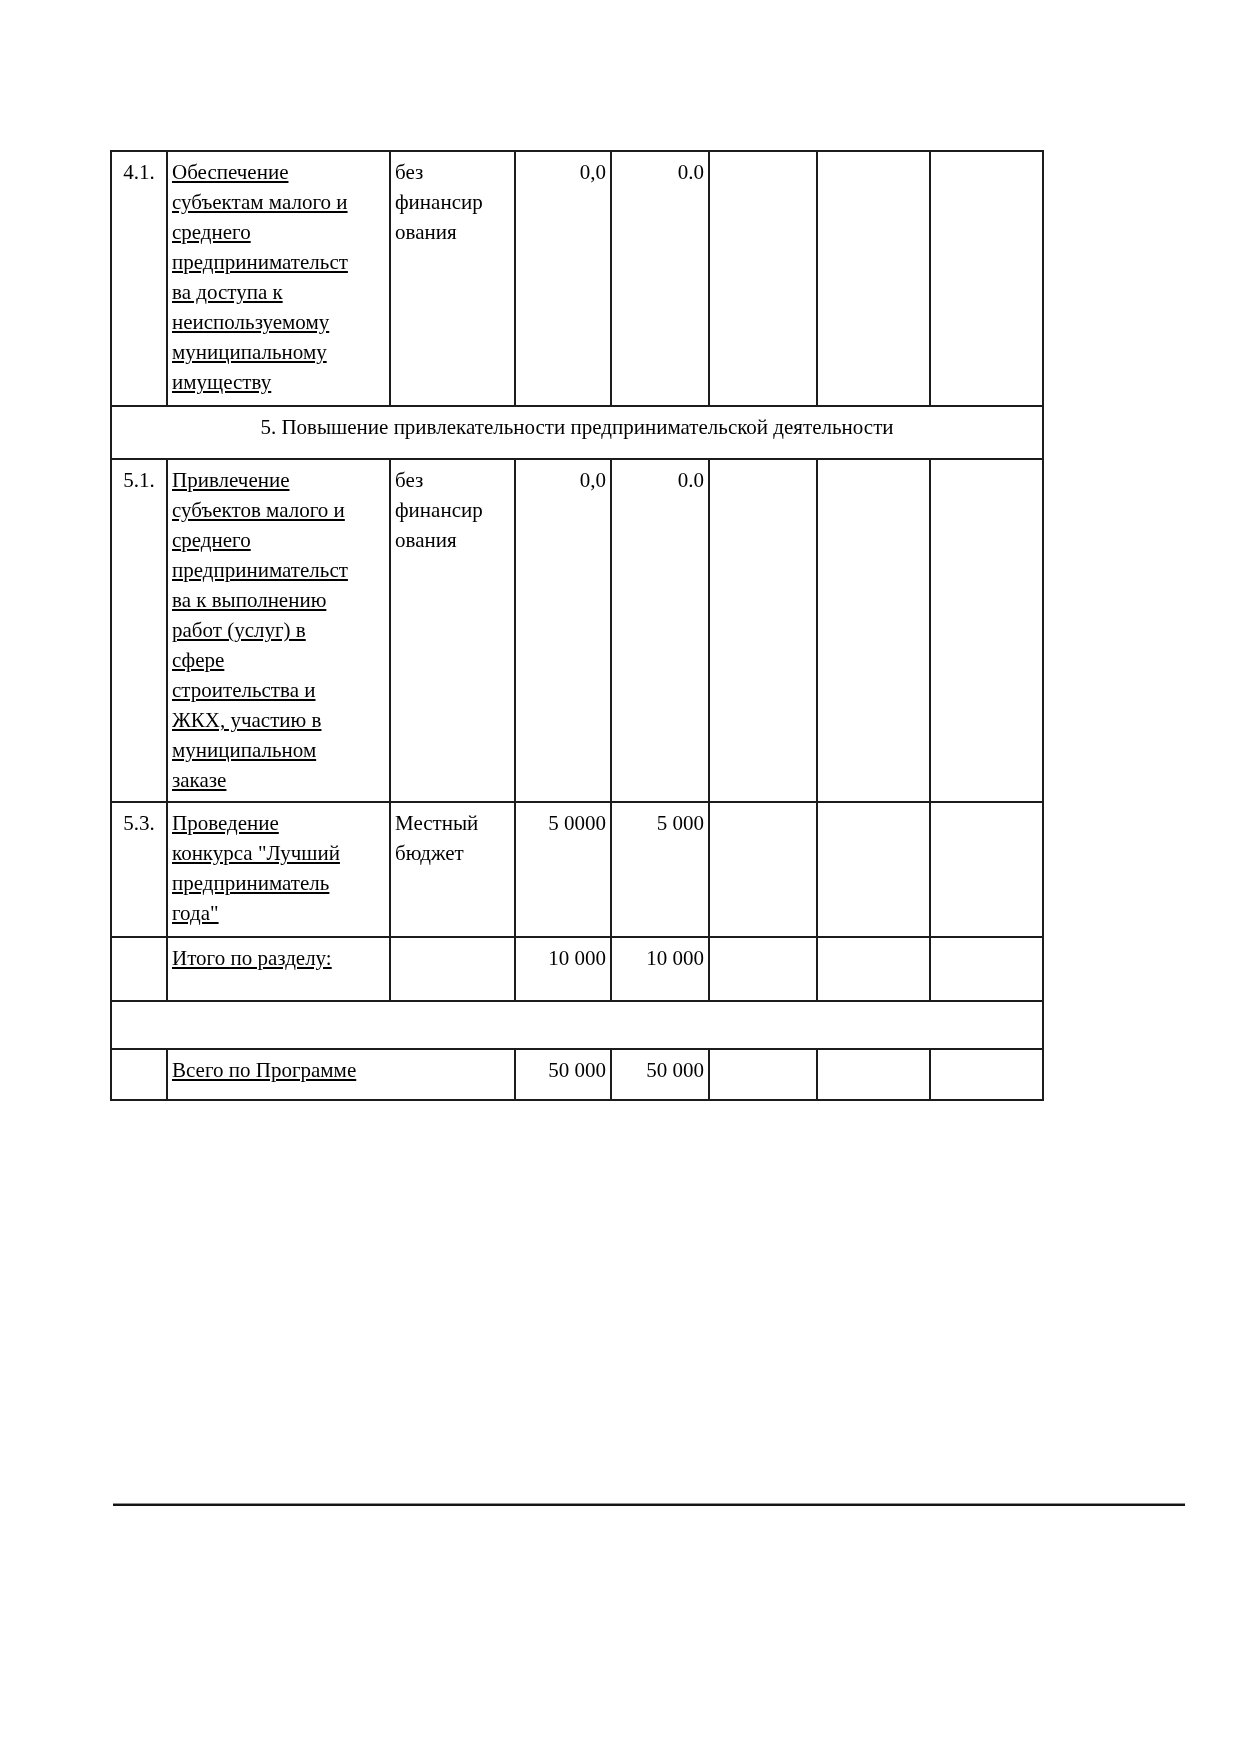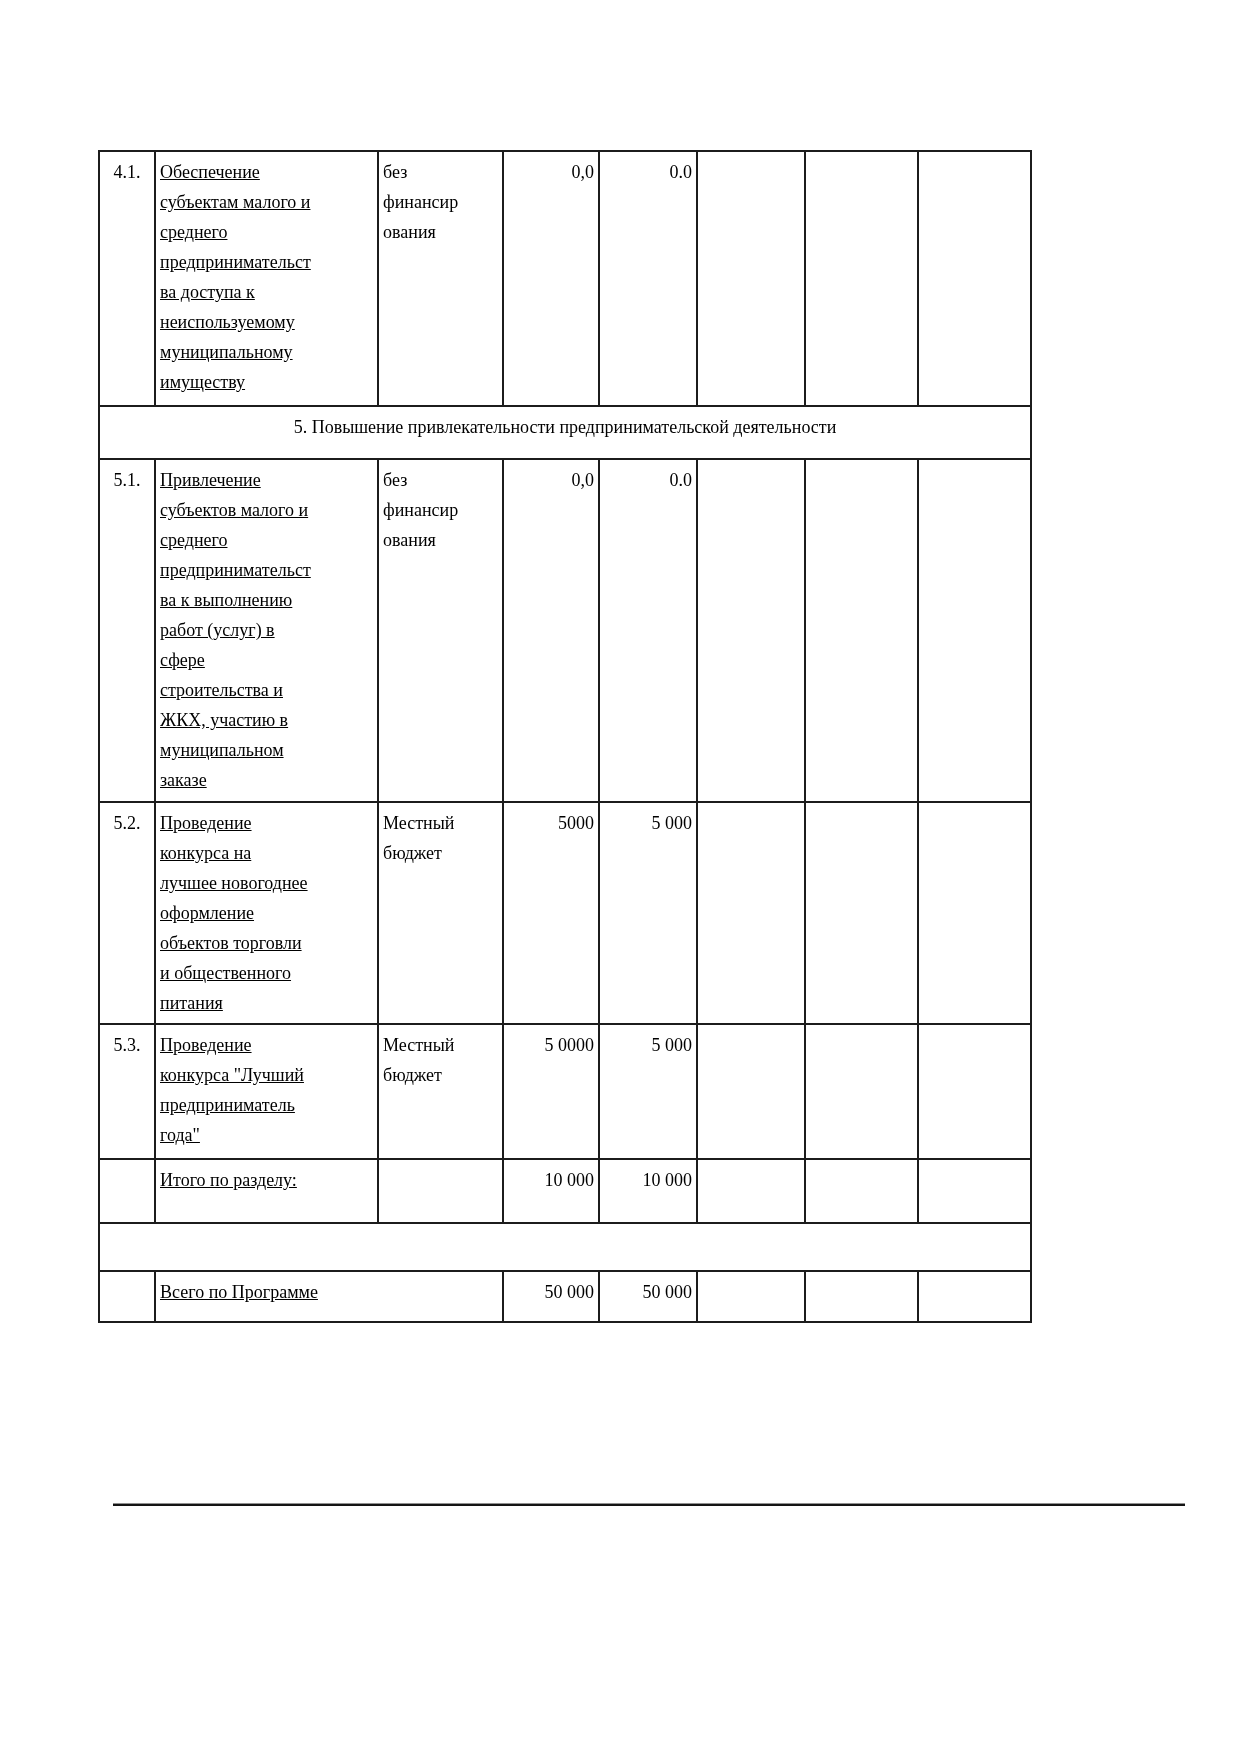--- a/index.html
+++ b/index.html
@@ -9,25 +9,25 @@
     width: 1240px;
     height: 1754px;
     margin: 0 auto;
     background: #ffffff;
     font-family: "Liberation Serif", "DejaVu Serif", serif;
     color: #000000;
     overflow: hidden;
   }
   table.fin {
     position: absolute;
-    left: 98px;
+    left: 110px;
     top: 150px;
     border-collapse: collapse;
     table-layout: fixed;
-    font-size: 18px;
+    font-size: 21px;
     line-height: 30px;
   }
   table.fin td {
     border: 2px solid #1c1c1c;
     vertical-align: top;
     padding: 5px 4px 4px 4px;
     white-space: pre-line;
     overflow: hidden;
   }
   td.c-num   { text-align: center; }
@@ -116,37 +116,20 @@
       <td class="c-src">без
 финансир
 ования</td>
       <td class="c-val">0,0</td>
       <td class="c-val">0.0</td>
       <td class="c-empty"></td>
       <td class="c-empty"></td>
       <td class="c-empty"></td>
     </tr>
 
-    <tr class="r4">
-      <td class="c-num">5.2.</td>
-      <td class="c-name">Проведение
-конкурса на
-лучшее новогоднее
-оформление
-объектов торговли
-и общественного
-питания</td>
-      <td class="c-src">Местный
-бюджет</td>
-      <td class="c-val">5000</td>
-      <td class="c-val">5 000</td>
-      <td class="c-empty"></td>
-      <td class="c-empty"></td>
-      <td class="c-empty"></td>
-    </tr>
 
     <tr class="r5">
       <td class="c-num">5.3.</td>
       <td class="c-name">Проведение
 конкурса "Лучший
 предприниматель
 года"</td>
       <td class="c-src">Местный
 бюджет</td>
       <td class="c-val">5 0000</td>

